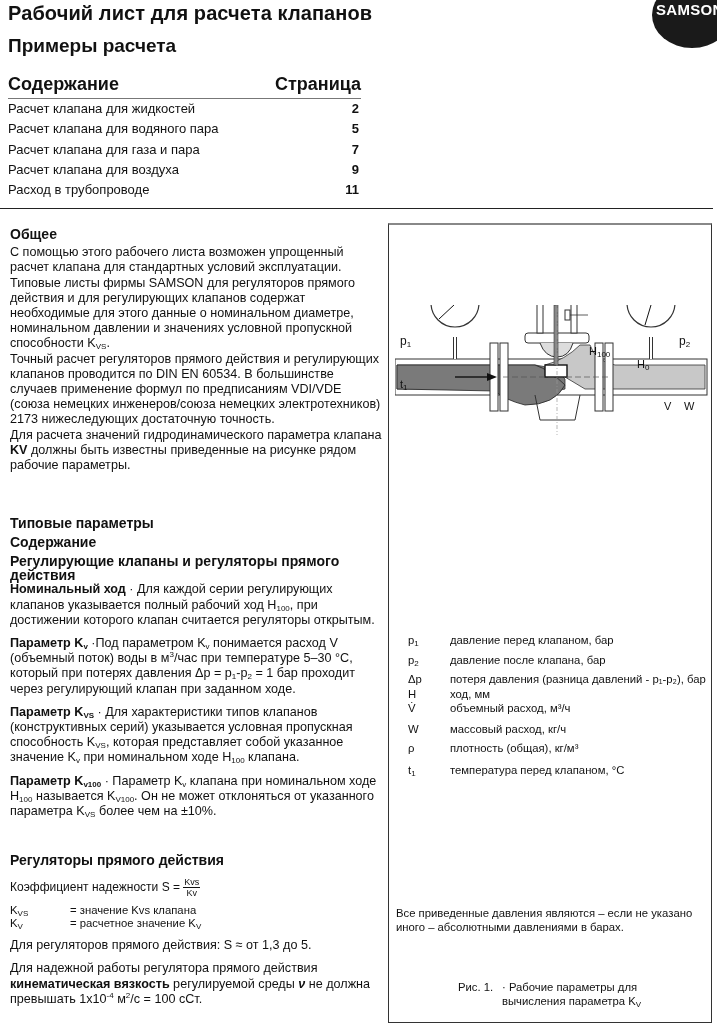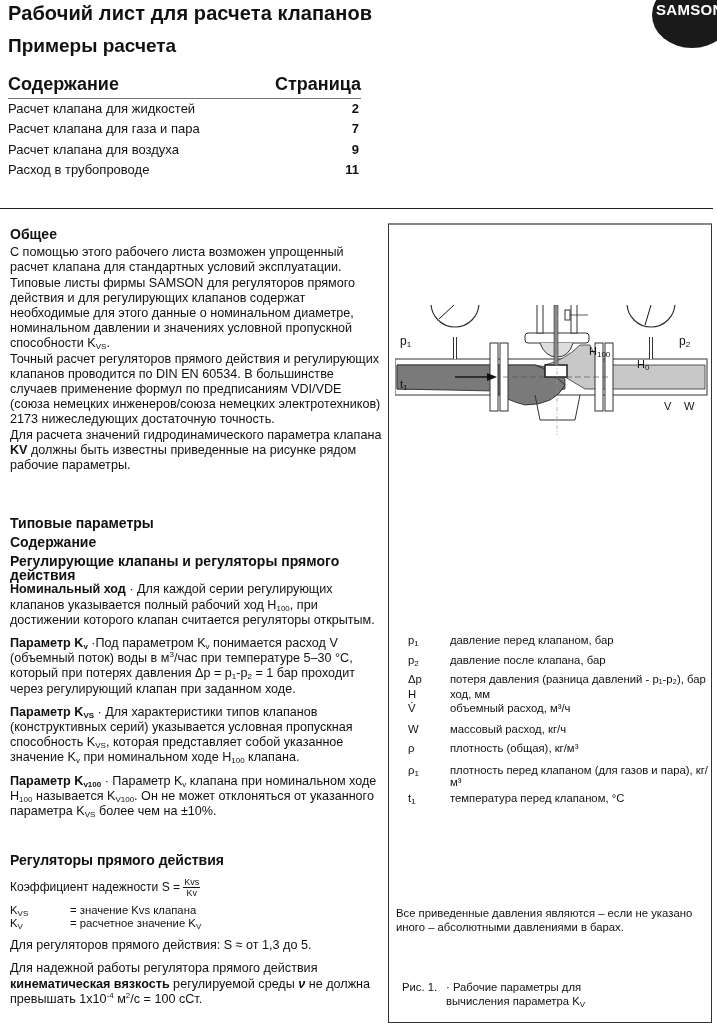--- a/index.html
+++ b/index.html
@@ -47,20 +47,24 @@
 <div class="abs toc">
   <div class="toc-head">
     <span>Содержание</span>
     <span>Страница</span>
   </div>
   <div class="toc-row">
       <span>Расчет клапана для жидкостей</span>
       <span class="pg">2</span>
     </div>
   <div class="toc-row">
+      <span>Расчет клапана для водяного пара</span>
+      <span class="pg">5</span>
+    </div>
+  <div class="toc-row">
       <span>Расчет клапана для газа и пара</span>
       <span class="pg">7</span>
     </div>
   <div class="toc-row">
       <span>Расчет клапана для воздуха</span>
       <span class="pg">9</span>
     </div>
   <div class="toc-row">
       <span>Расход в трубопроводе</span>
       <span class="pg">11</span>
@@ -182,30 +186,26 @@
       <span>объемный расход, м³/ч</span>
     </div>
   <div class="row">
       <span class="sym"><span>W</span><sub></sub></span>
       <span>массовый расход, кг/ч</span>
     </div>
   <div class="row" style="margin-bottom:9px;">
       <span class="sym"><span>ρ</span><sub></sub></span>
       <span>плотность (общая), кг/м³</span>
     </div>
-  <div class="row" style="margin-bottom:3px;">
-      <span class="sym"><span>ρ</span><sub>1</sub></span>
-      <span>плотность перед клапаном (для газов и пара), кг/м³</span>
-    </div>
   <div class="row">
       <span class="sym"><span>t</span><sub>1</sub></span>
       <span>температура перед клапаном, °C</span>
     </div>
 </div>
 
 <div class="abs note">Все приведенные давления являются – если не указано иного – абсолютными давлениями в барах.</div>
 
 <div class="abs caption">
-  <div style="display:flex;">
+  <div style="display:flex;justify-content:flex-end;">
     <span style="width:44px; flex:none;">Рис. 1.</span>
     <span style="width:200px;"><span>· Рабочие параметры для вычисления параметра K</span><sub>V</sub></span>
   </div>
 </div>
 
 </body></html>

